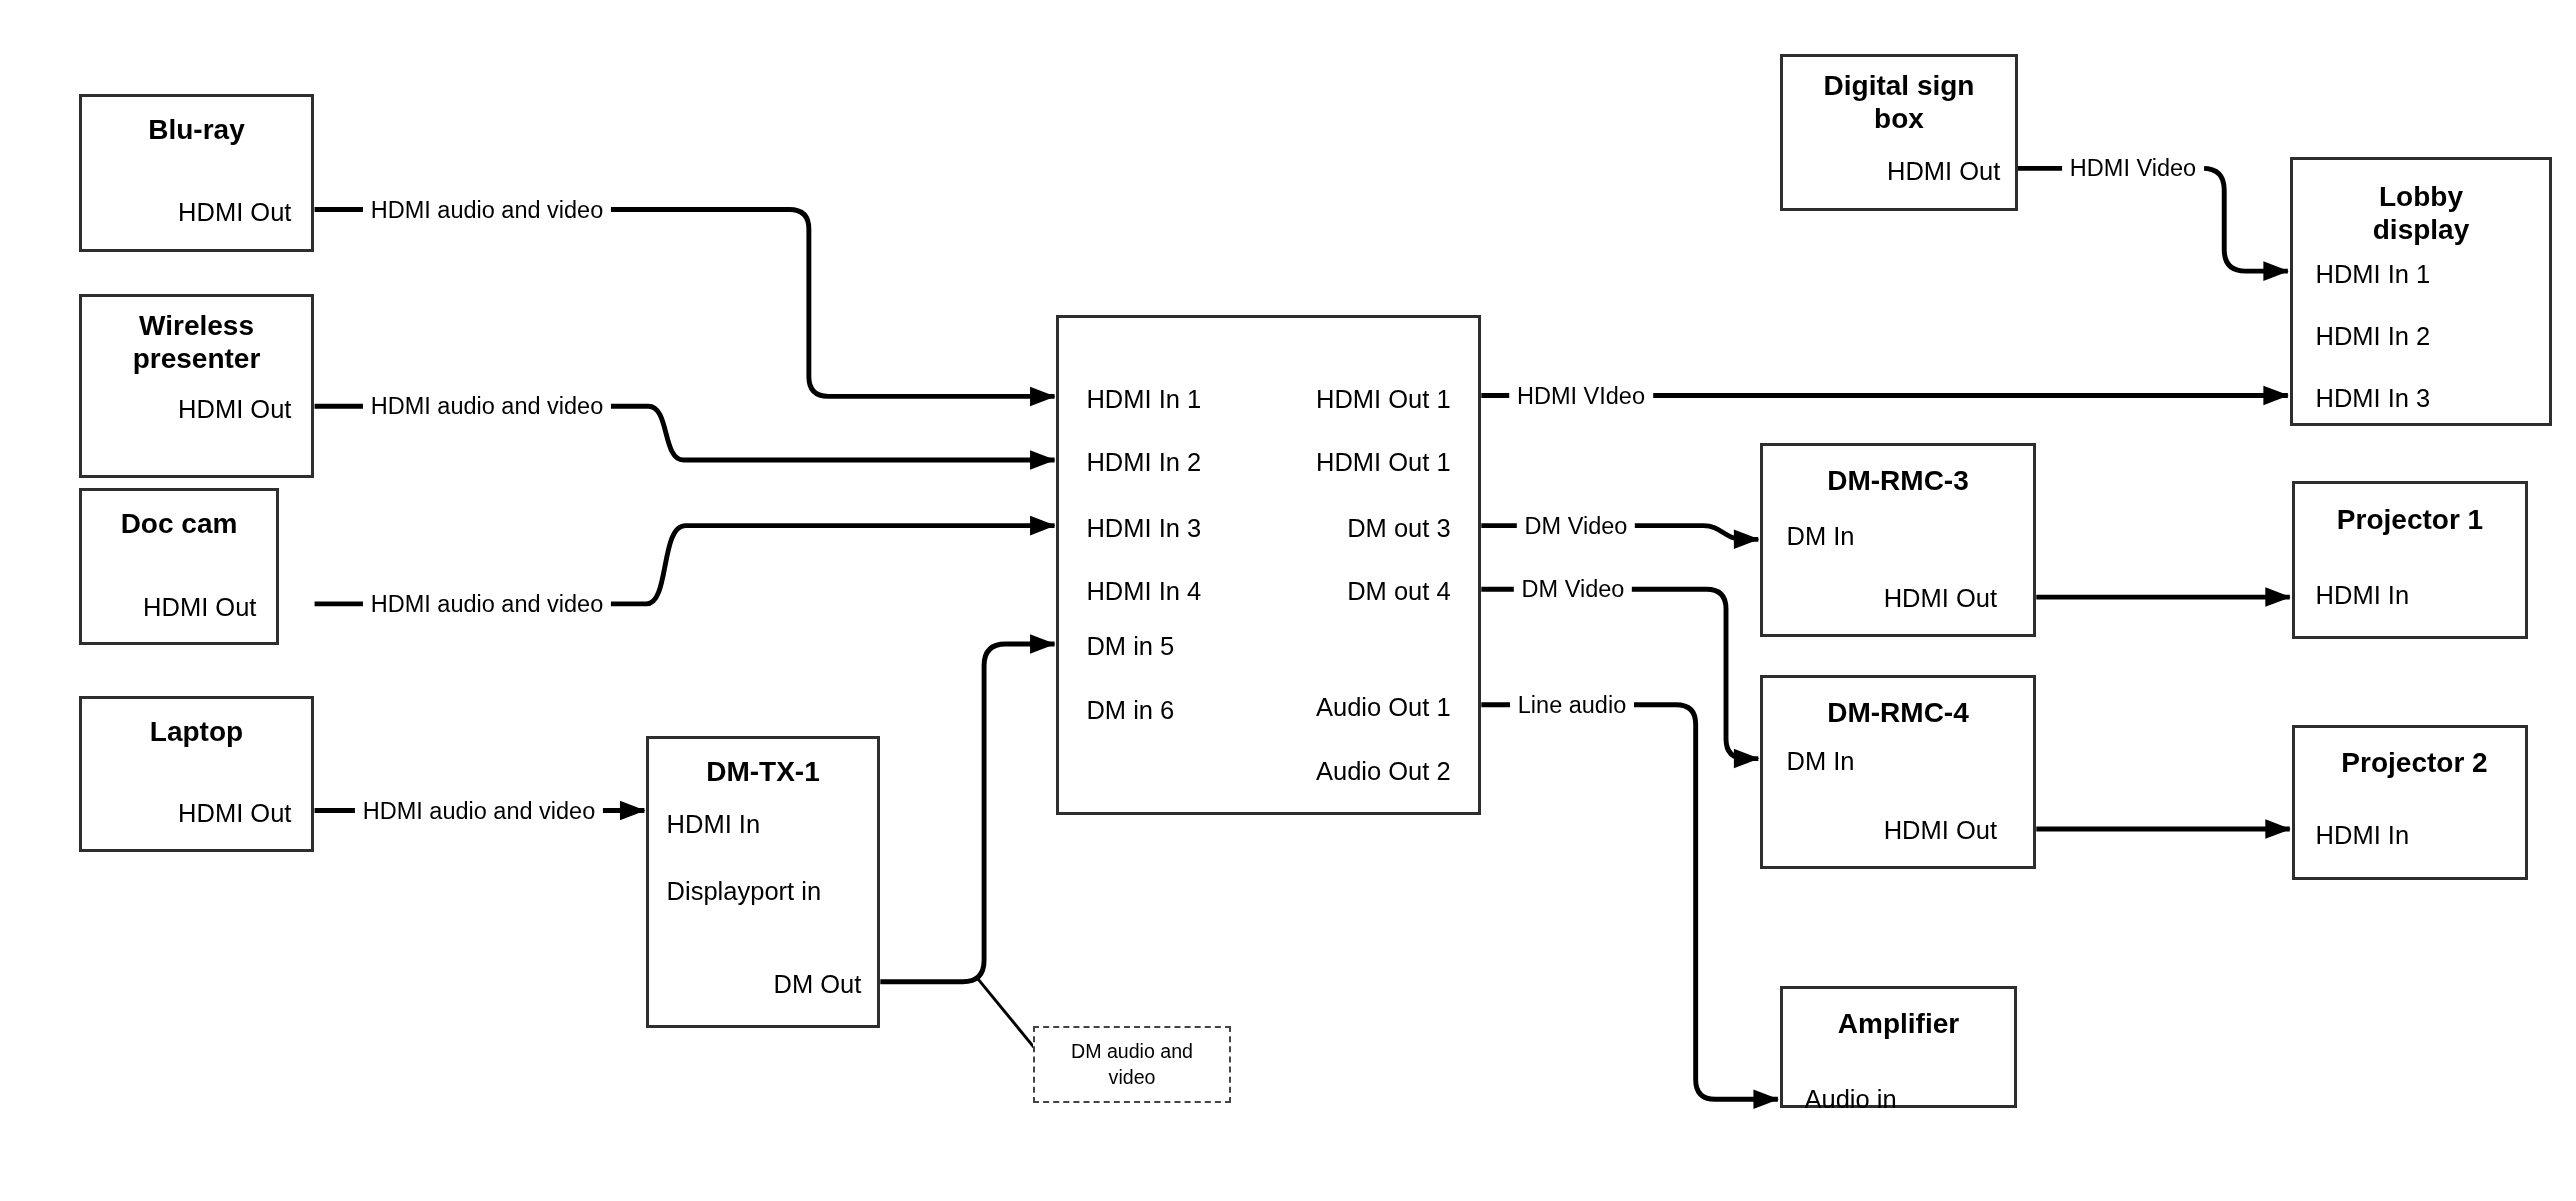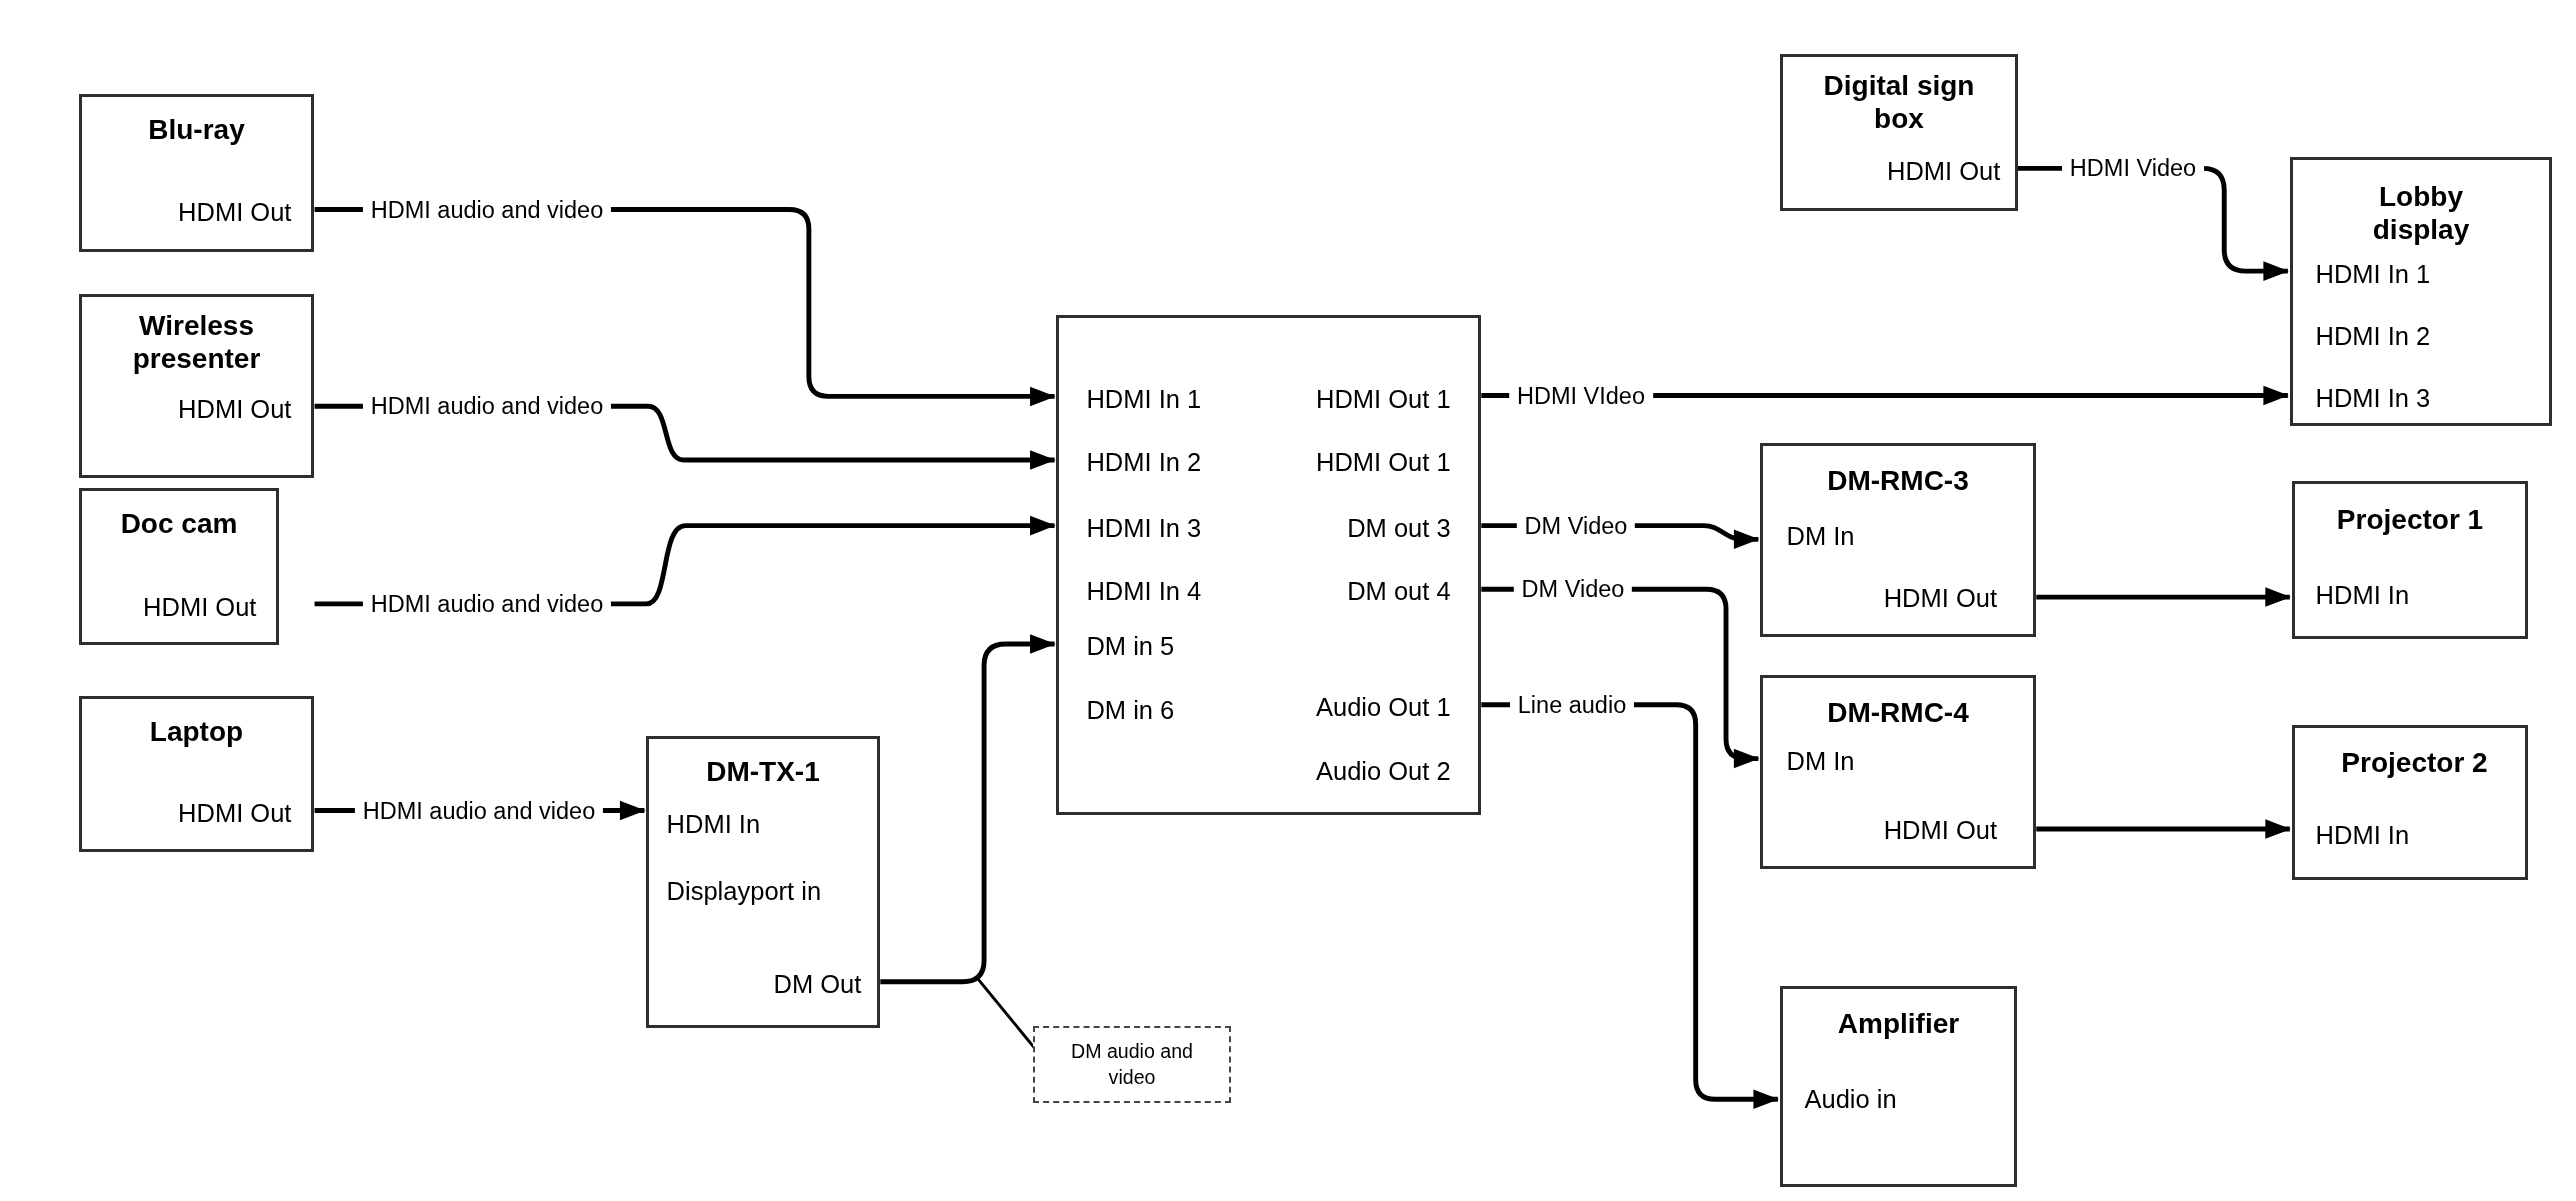--- a/index.html
+++ b/index.html
@@ -126,21 +126,21 @@
   <div class="title" style="top:17.6px;">DM-RMC-4</div>
   <div class="port" style="top:71px; left:23.5px;">DM In</div>
   <div class="port r" style="top:140px; right:36px;">HDMI Out</div>
 </div>
 
 <div class="node" style="left:2292px; top:725px; width:236px; height:155px;">
   <div class="title" style="top:17.6px;padding-left:9px;">Projector 2</div>
   <div class="port" style="top:95px; left:20.6px;">HDMI In</div>
 </div>
 
-<div class="node" style="left:1780px; top:986px; width:237px; height:201px;">
+<div class="node" style="left:1780px; top:986px; width:237px; height:122px;">
   <div class="title" style="top:17.6px;">Amplifier</div>
   <div class="port" style="top:98px; left:21.5px;">Audio in</div>
 </div>
 
 <span class="wire-label" style="left:487px; top:210px;">HDMI audio and video</span>
 <span class="wire-label" style="left:487px; top:406px;">HDMI audio and video</span>
 <span class="wire-label" style="left:487px; top:604px;">HDMI audio and video</span>
 <span class="wire-label" style="left:479px; top:811px;">HDMI audio and video</span>
 <span class="wire-label" style="left:1581px; top:396px;">HDMI VIdeo</span>
 <span class="wire-label" style="left:1576px; top:526px;">DM Video</span>

